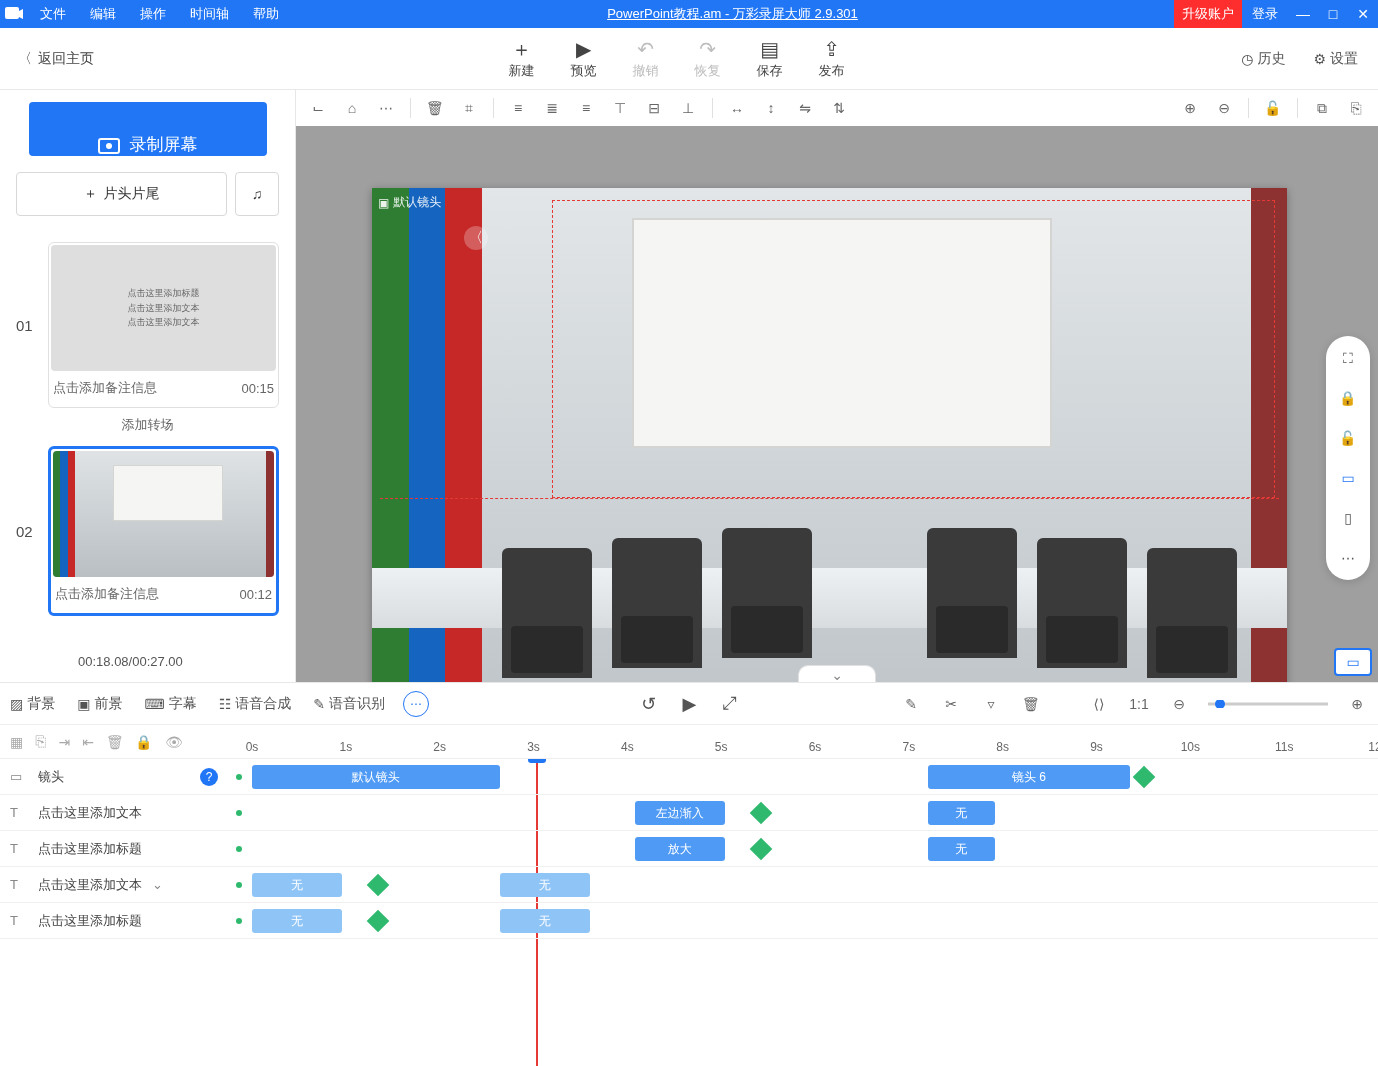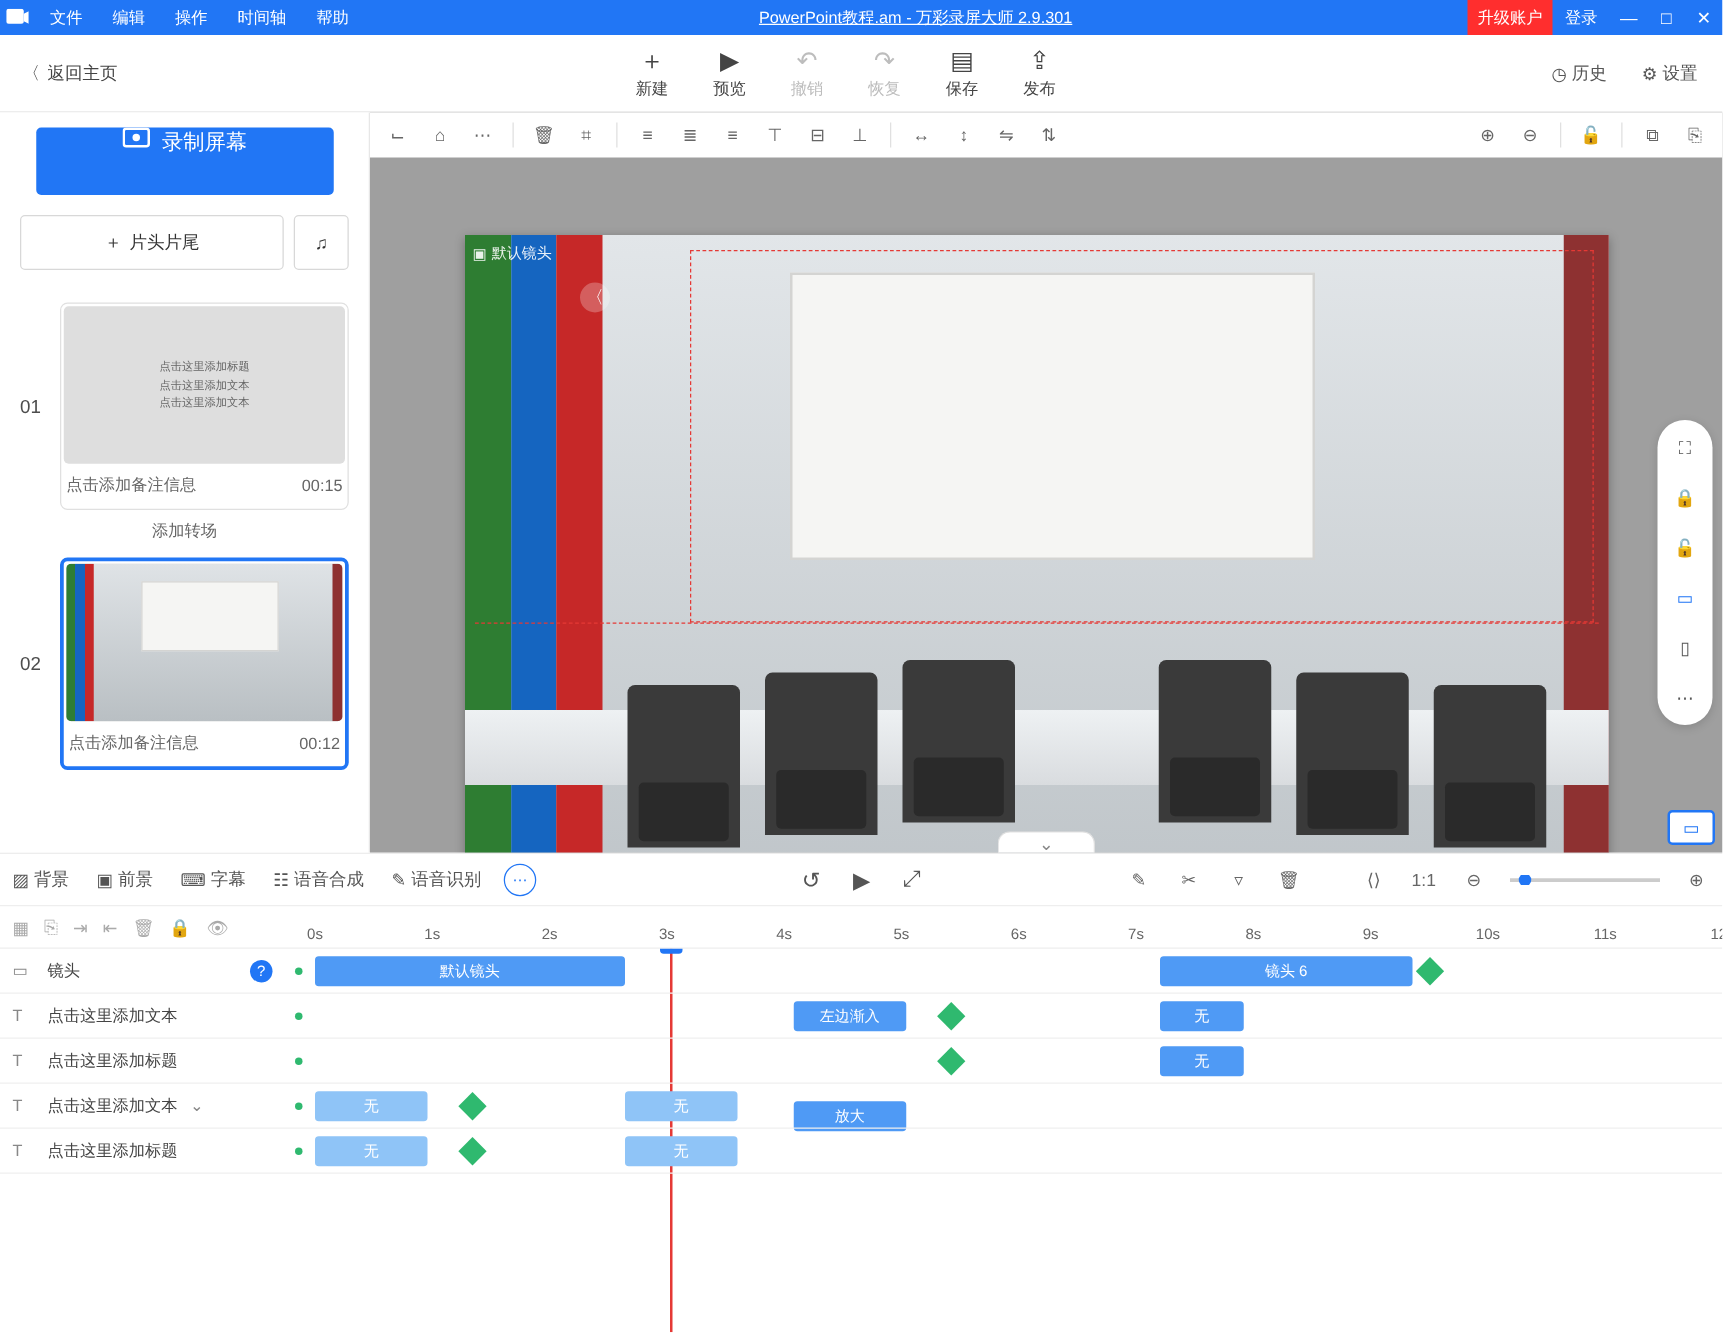--- a/index.html
+++ b/index.html
@@ -18,21 +18,21 @@
 .actionbar .back { padding: 0 18px; display:flex; align-items:center; gap:6px; color:#444; }
 .actionbar .ab-center { flex:1; display:flex; justify-content:center; gap: 36px; }
 .actionbar .ab-btn { display:flex; flex-direction:column; align-items:center; gap:2px; color:#444; font-size:13px; }
 .actionbar .ab-btn.disabled { color:#bdbdbd; }
 .actionbar .ab-btn .ic { font-size:20px; height:22px; line-height:22px; }
 .actionbar .ab-right { margin-left:auto; display:flex; gap:28px; padding-right:20px; color:#555; }
 .actionbar .ab-right .hr { display:flex; align-items:center; gap:4px; }
 
 .main { height: 592px; display:flex; }
 .sidebar { width: 296px; background:#fff; border-right:1px solid #e7e7e7; padding: 12px 16px; }
-.sidebar .record-btn { width:238px; height:54px; margin:0 auto; background:#2176f5; color:#fff; border-radius:4px; display:flex; align-items:flex-start; justify-content:center; gap:10px; font-size:17px; }
+.sidebar .record-btn { width:238px; height:54px; margin:0 auto; background:#2176f5; color:#fff; border-radius:4px; display:flex; align-items:flex-end; justify-content:center; gap:10px; font-size:17px; }
 .sidebar .row2 { display:flex; gap:8px; margin-top:16px; }
 .sidebar .head-tail { flex:1; height:44px; border:1px solid #d8d8d8; border-radius:4px; display:flex; align-items:center; justify-content:center; gap:6px; }
 .sidebar .music-btn { width:44px; height:44px; border:1px solid #d8d8d8; border-radius:4px; display:flex; align-items:center; justify-content:center; }
 .sidebar .thumbs { margin-top: 26px; }
 .sidebar .thumb-wrap { display:flex; align-items:center; gap:12px; }
 .sidebar .thumb-num { width: 20px; color:#4d4d4d; font-size:15px; }
 .sidebar .thumb-block { flex:1; }
 .sidebar .thumb-img { height: 126px; background:#cfcfcf; border-radius:4px; position:relative; overflow:hidden; display:flex; align-items:center; justify-content:center; }
 .sidebar .thumb-img.gray { background:#dedede; }
 .sidebar .thumb-cap { height: 34px; display:flex; align-items:center; justify-content:space-between; font-size:13px; color:#666; padding: 0 2px; }
@@ -217,20 +217,21 @@
                 <div style="position:absolute;left:60px;top:14px;width:110px;height:56px;background:#f5f5f3;border:1px solid #d4d4d2"></div>
               </div>
               <div class="thumb-cap">
                 <span>点击添加备注信息</span>
                 <span>00:12</span>
               </div>
             </div>
           </div>
         </div>
       </div>
+    <div class="time-footer">00:18.08/00:27.00</div>
   </div>
 
   <div class="canvas-area">
     <div class="canvas-toolbar">
       <div class="ct-btn">⌙</div>
       <div class="ct-btn">⌂</div>
       <div class="ct-btn">⋯</div>
       <div class="sep"></div>
       <div class="ct-btn">🗑</div>
       <div class="ct-btn">⌗</div>
@@ -401,21 +402,21 @@
           <div class="diamond" style="left: 44.5%;"></div>
         </div>
       </div>
       <div class="track">
         <div class="thead">
           <span class="ticon">T</span>
           <span>点击这里添加标题</span>
           <span class="dot" style="margin-left:auto;margin-right:10px"></span>
         </div>
         <div class="tbody">
-          <div class="clip blue" style="left: 34%; width: 8%; margin-top: 44px;">放大</div>
+          <div class="clip blue" style="left: 34%; width: 8%;">放大</div>
           <div class="clip blue" style="left: 60%; width: 6%;">无</div>
           <div class="diamond" style="left: 44.5%;"></div>
         </div>
       </div>
       <div class="track">
         <div class="thead">
           <span class="ticon">T</span>
           <span>点击这里添加文本</span>
           <span style="color:#888;margin-left:2px">⌄</span>
           <span class="dot" style="margin-left:auto;margin-right:10px"></span>

